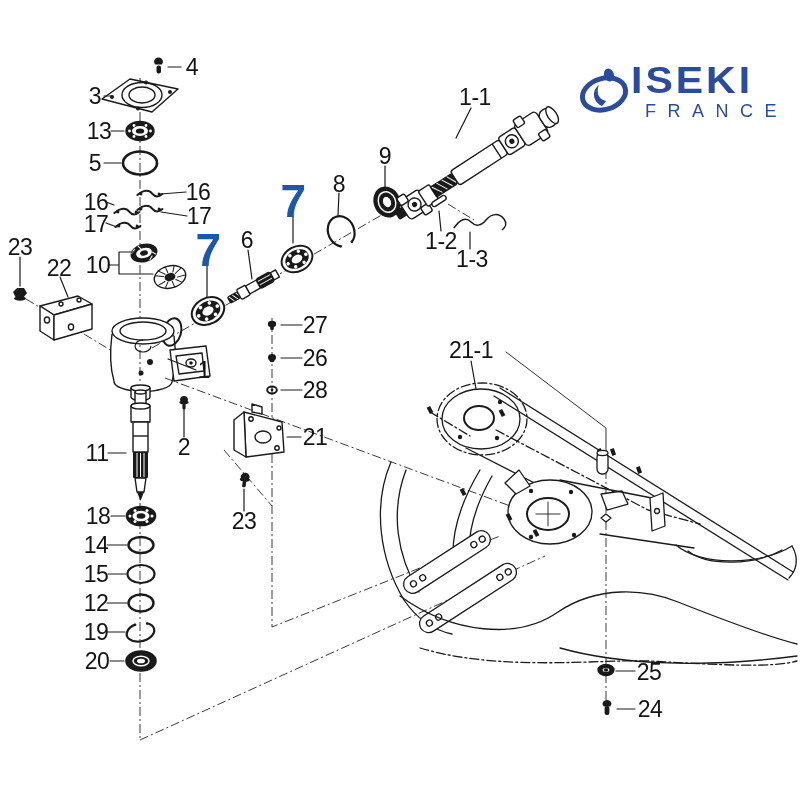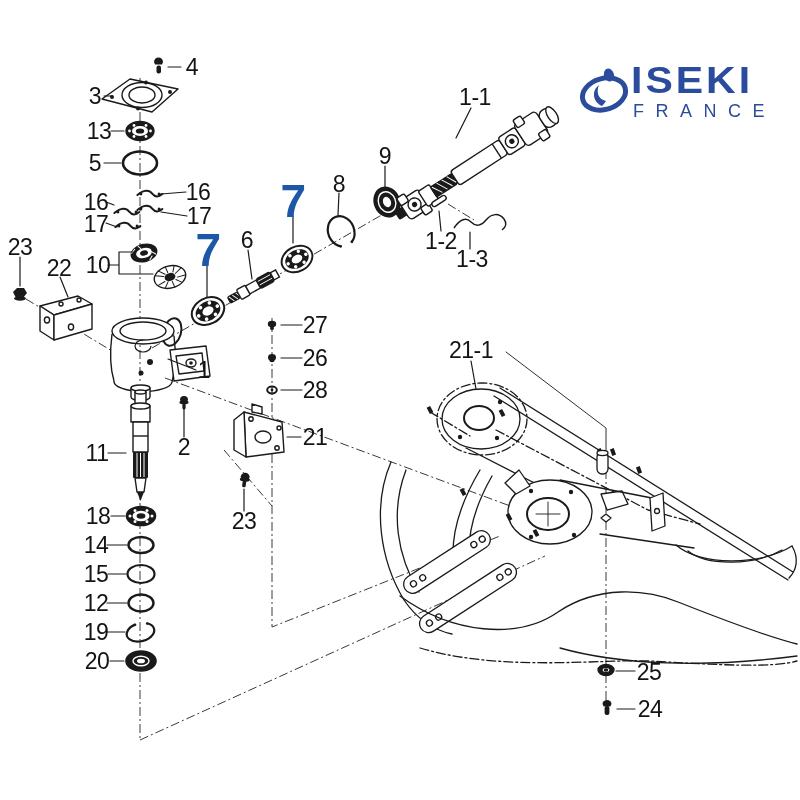--- a/index.html
+++ b/index.html
@@ -9,21 +9,21 @@
   .lbl{position:absolute;transform:translate(-50%,-50%) scaleX(.96);
        font:400 24px/1 "Liberation Sans",sans-serif;color:#141414;
        letter-spacing:-0.5px;white-space:nowrap;}
   .lbl.blue{font-size:46px;font-weight:700;color:var(--accent,#1d57a8);
             transform:translate(-50%,-50%) scaleX(1.0);}
   #logo{position:absolute;left:578px;top:60px;width:212px;height:72px;}
   #logo .icon{position:absolute;left:0;top:2px;}
   #logo .brand{position:absolute;left:53px;top:0px;width:158px;
         font:700 41px/1 "Liberation Sans",sans-serif;color:var(--brand,#2b4b9c);
         letter-spacing:3px;transform:scaleY(.92);}
-  #logo .region{position:absolute;left:55px;top:42px;width:156px;
+  #logo .region{position:absolute;left:67px;top:42px;width:156px;
         font:400 18px/1 "Liberation Sans",sans-serif;color:var(--brand,#2b4b9c);
         letter-spacing:11.5px;}
 </style>
 </head>
 <body>
 
 <div id="canvas">
 
 <svg width="800" height="800" viewBox="0 0 800 800">
 

